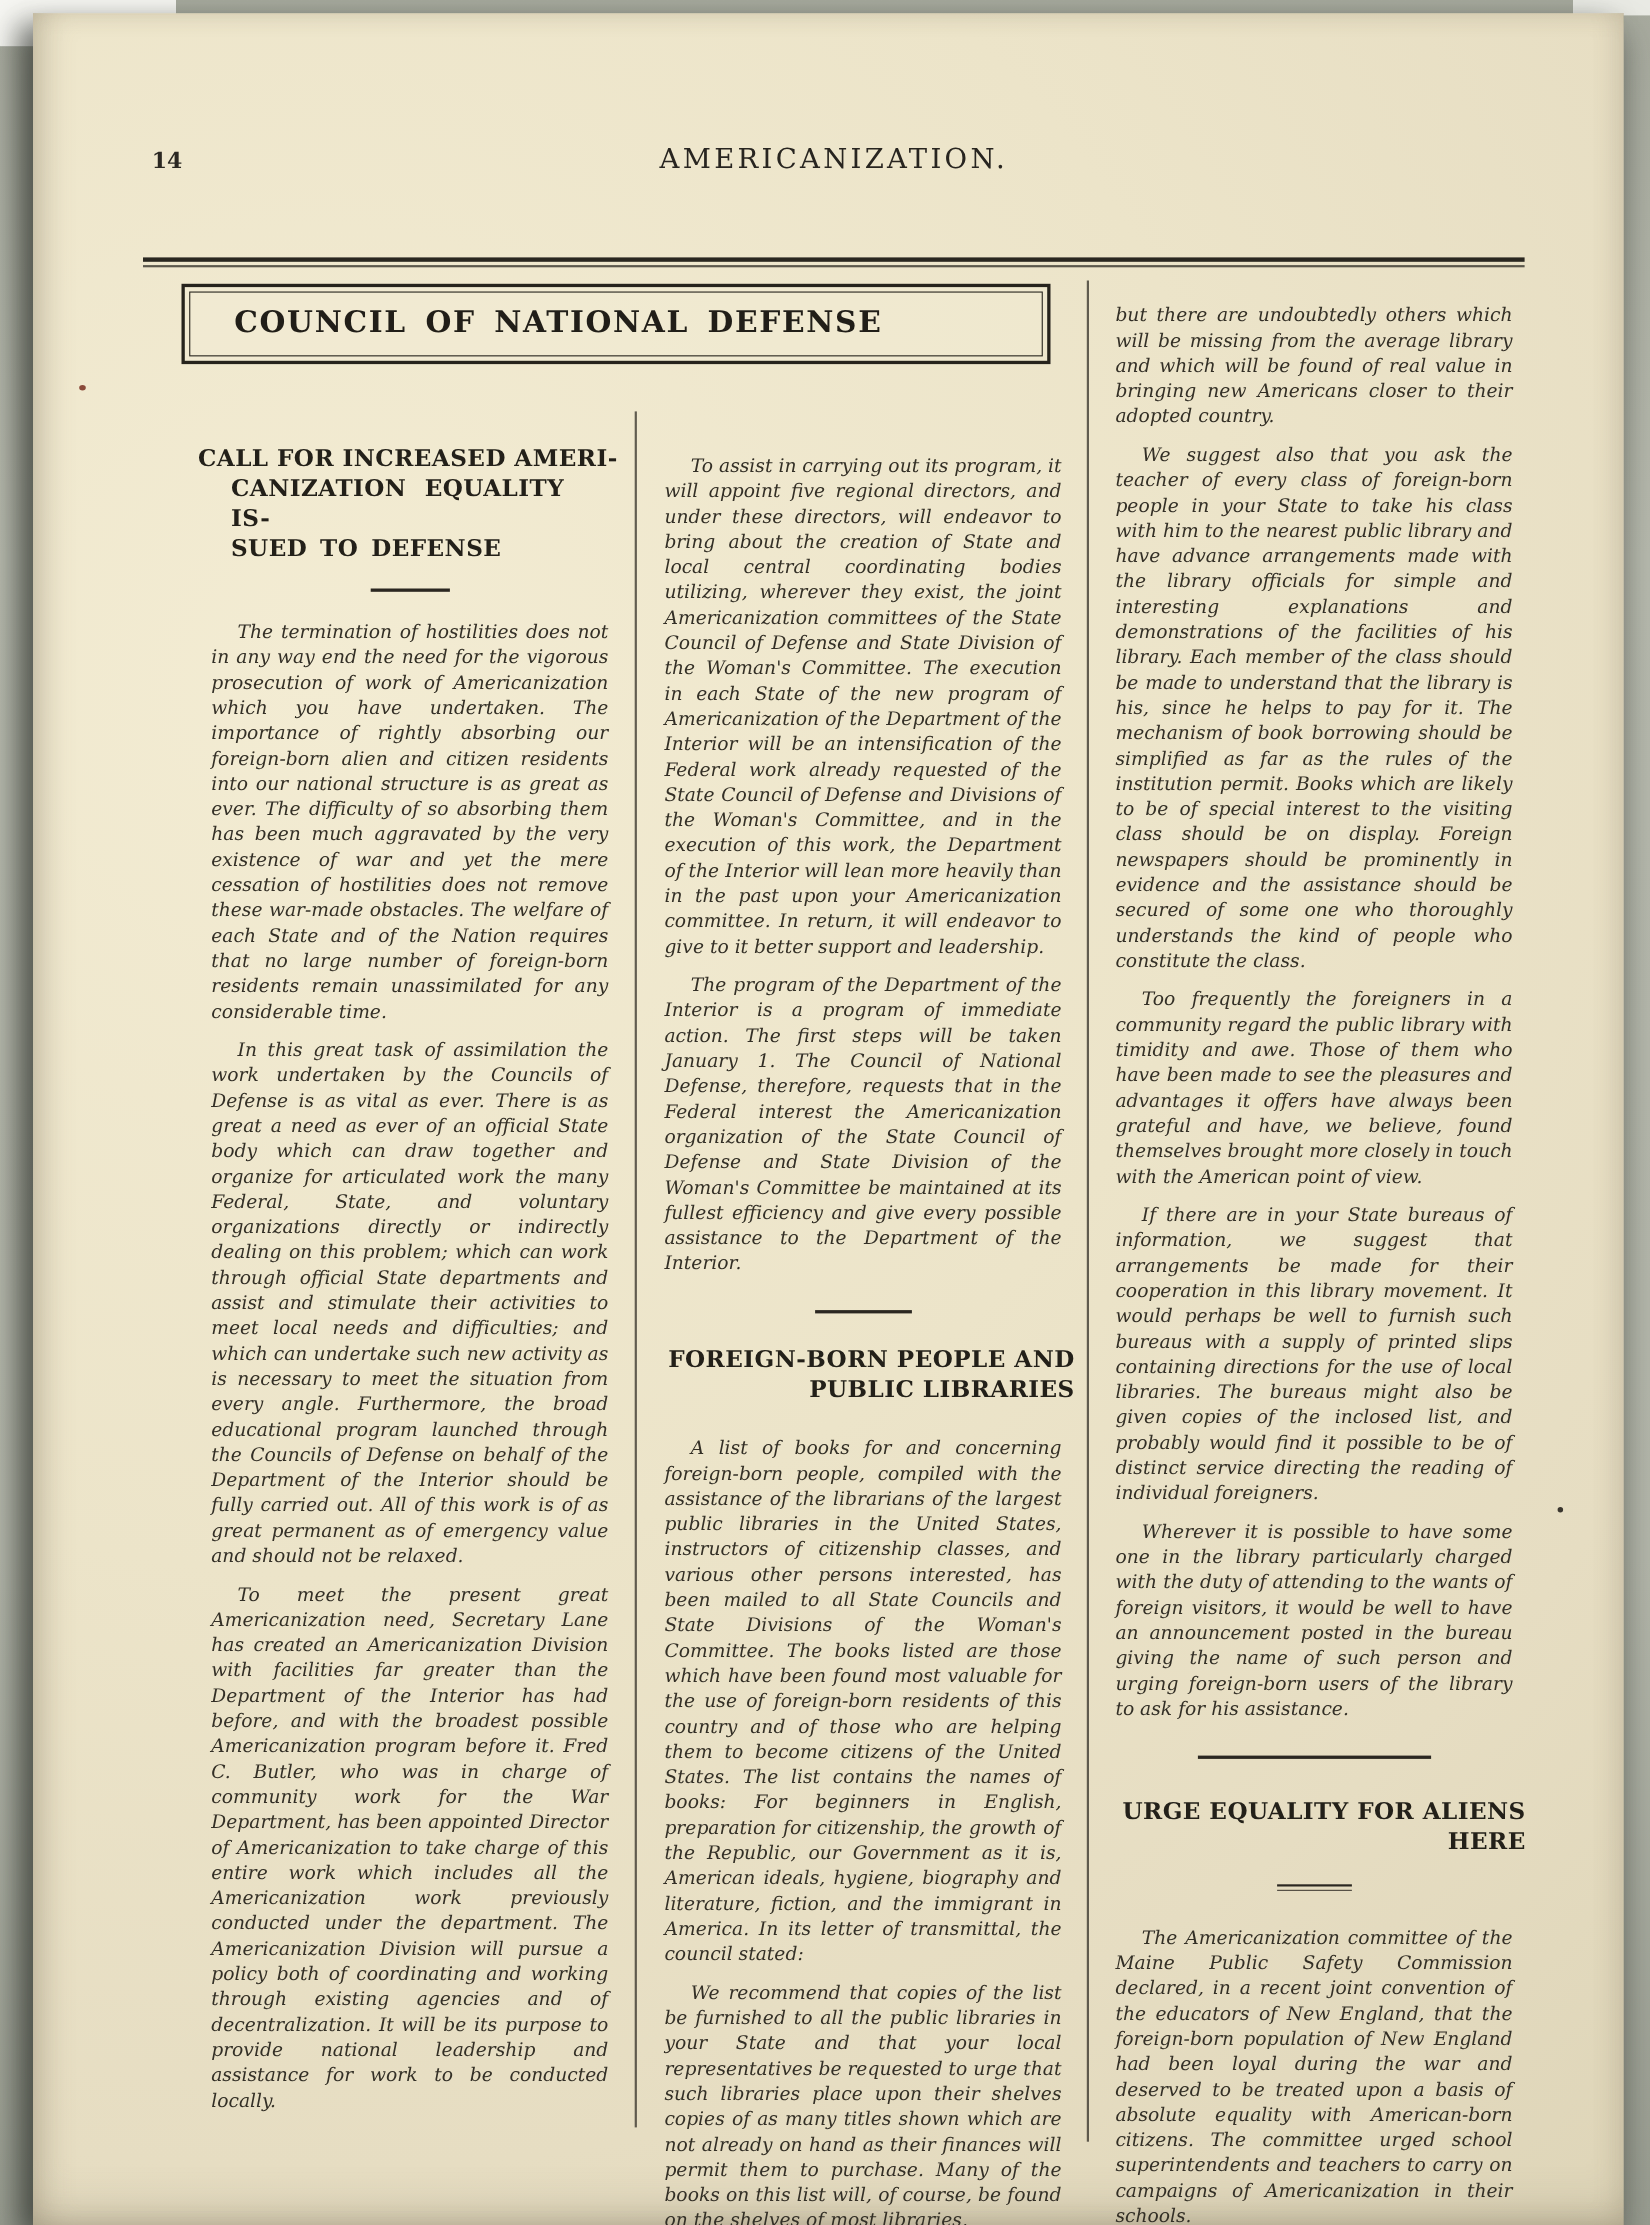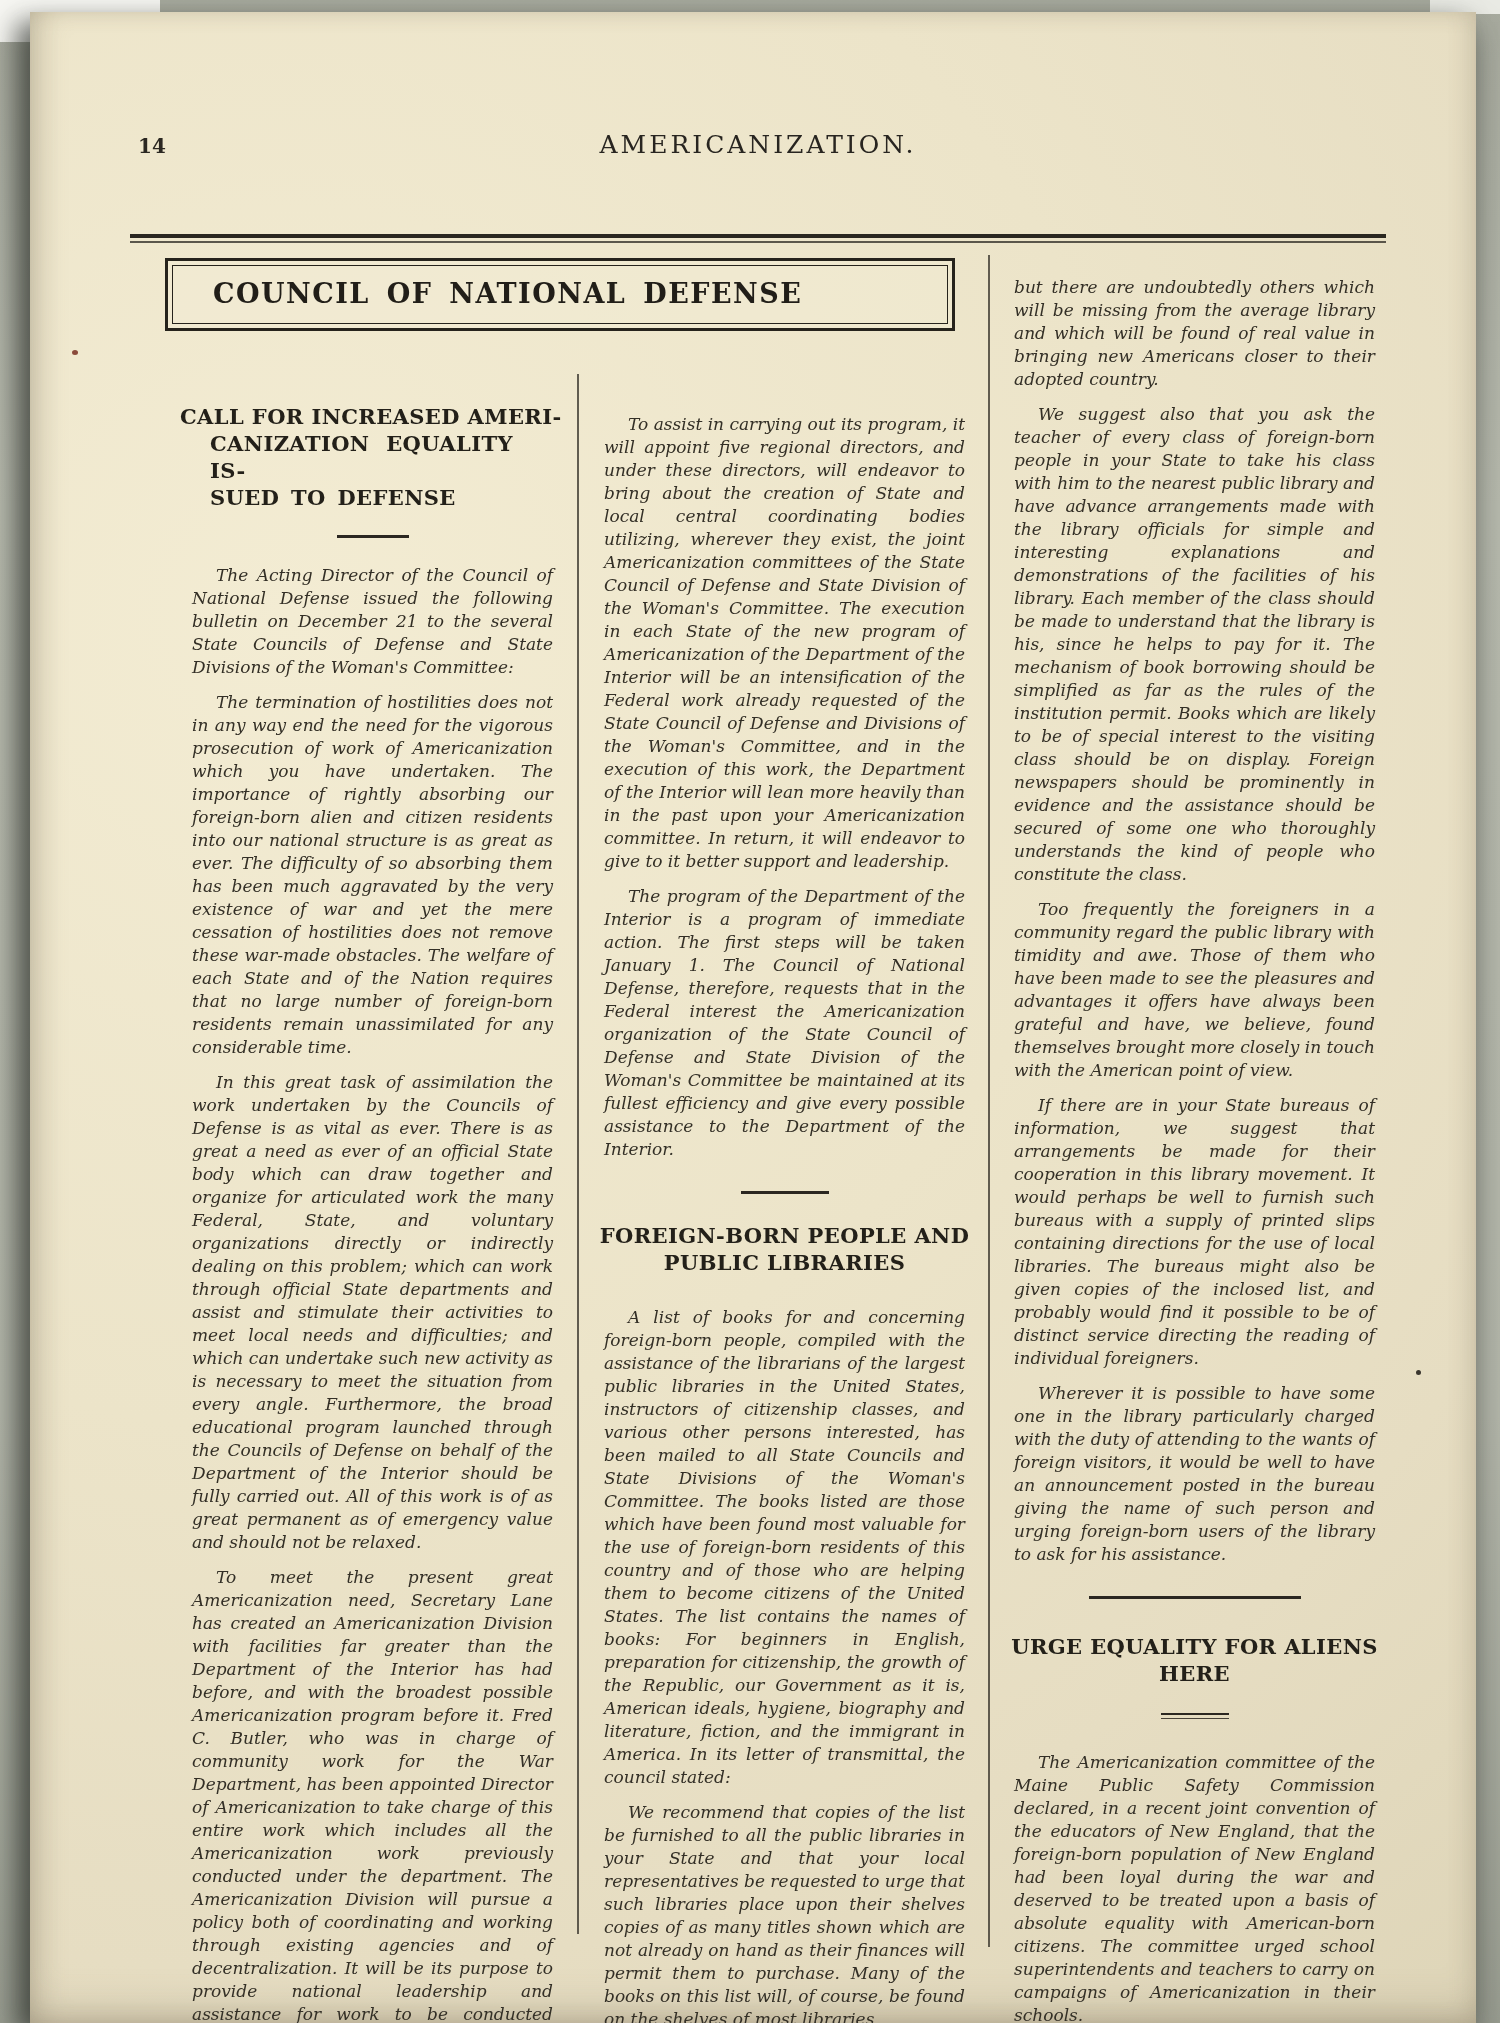--- a/index.html
+++ b/index.html
@@ -35,21 +35,21 @@
   .col{position:absolute;font-size:17px;line-height:23px;color:#332f26;}
   .col-left{left:150px;top:391px;width:385px;}
   .col-mid{left:562px;top:389px;width:385px;}
   .col-right{left:972px;top:252px;width:385px;}
   .para{margin:12px;text-align:justify;text-indent:24px;font-style:italic;}
   .para.no-indent{text-indent:0;}
   .art-heading{margin:0;font-size:21px;line-height:27px;font-weight:bold;color:#232019;letter-spacing:0.4px;}
   .left-head .hl{display:block;}
   .left-head .hl2{padding-left:30px;word-spacing:9px;}
   .left-head .hl3{padding-left:30px;word-spacing:4px;}
-  .centered-head{text-align:center;}
+  .centered-head{text-align:right;}
   .centered-head .hl{display:block;}
   .rule-short{width:72px;height:2.5px;background:#2b2721;margin:24px auto 26px auto;}
   .rule-above-art2{width:88px;height:2.5px;background:#2b2721;margin:30px auto 28px auto;}
   .rule-med{width:212px;height:2.5px;background:#2b2721;margin:30px auto 34px auto;}
   .rule-double-small{width:68px;height:3px;border-top:2.5px solid #2b2721;border-bottom:1px solid rgba(43,39,33,0.85);margin:26px auto 32px auto;}
   .gap-after-head{height:18px;}
   .speck{position:absolute;border-radius:50%;}
   .s1{left:42px;top:338px;width:6px;height:5px;background:#8a4a3a;}
   .s2{left:1386px;top:1358px;width:5px;height:5px;background:#3a362e;}
 </style>
@@ -78,21 +78,20 @@
     <div class="divider d1"></div>
     <div class="divider d2"></div>
 
     <div class="col col-left">
       <h2 class="art-heading left-head">
         <span class="hl hl1">CALL FOR INCREASED AMERI-</span>
         <span class="hl hl2">CANIZATION EQUALITY IS-</span>
         <span class="hl hl3">SUED TO DEFENSE</span>
       </h2>
       <div class="rule-short"></div>
-      <p class="para">The Acting Director of the Council of National Defense issued the following bulletin on December 21 to the several State Councils of Defense and State Divisions of the Woman's Committee:</p>
       <p class="para">The termination of hostilities does not in any way end the need for the vigorous prosecution of work of Americanization which you have undertaken. The importance of rightly absorbing our foreign-born alien and citizen residents into our national structure is as great as ever. The difficulty of so absorbing them has been much aggravated by the very existence of war and yet the mere cessation of hostilities does not remove these war-made obstacles. The welfare of each State and of the Nation requires that no large number of foreign-born residents remain unassimilated for any considerable time.</p>
       <p class="para">In this great task of assimilation the work undertaken by the Councils of Defense is as vital as ever. There is as great a need as ever of an official State body which can draw together and organize for articulated work the many Federal, State, and voluntary organizations directly or indirectly dealing on this problem; which can work through official State departments and assist and stimulate their activities to meet local needs and difficulties; and which can undertake such new activity as is necessary to meet the situation from every angle. Furthermore, the broad educational program launched through the Councils of Defense on behalf of the Department of the Interior should be fully carried out. All of this work is of as great permanent as of emergency value and should not be relaxed.</p>
       <p class="para">To meet the present great Americanization need, Secretary Lane has created an Americanization Division with facilities far greater than the Department of the Interior has had before, and with the broadest possible Americanization program before it. Fred C. Butler, who was in charge of community work for the War Department, has been appointed Director of Americanization to take charge of this entire work which includes all the Americanization work previously conducted under the department. The Americanization Division will pursue a policy both of coordinating and working through existing agencies and of decentralization. It will be its purpose to provide national leadership and assistance for work to be conducted locally.</p>
     </div>
 
     <div class="col col-mid">
       <p class="para">To assist in carrying out its program, it will appoint five regional directors, and under these directors, will endeavor to bring about the creation of State and local central coordinating bodies utilizing, wherever they exist, the joint Americanization committees of the State Council of Defense and State Division of the Woman's Committee. The execution in each State of the new program of Americanization of the Department of the Interior will be an intensification of the Federal work already requested of the State Council of Defense and Divisions of the Woman's Committee, and in the execution of this work, the Department of the Interior will lean more heavily than in the past upon your Americanization committee. In return, it will endeavor to give to it better support and leadership.</p>
       <p class="para">The program of the Department of the Interior is a program of immediate action. The first steps will be taken January 1. The Council of National Defense, therefore, requests that in the Federal interest the Americanization organization of the State Council of Defense and State Division of the Woman's Committee be maintained at its fullest efficiency and give every possible assistance to the Department of the Interior.</p>
       <div class="rule-above-art2"></div>
       <h2 class="art-heading centered-head">

